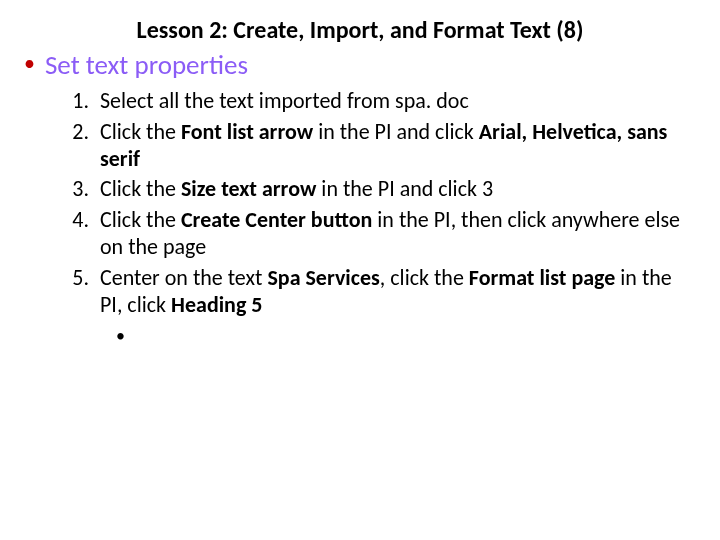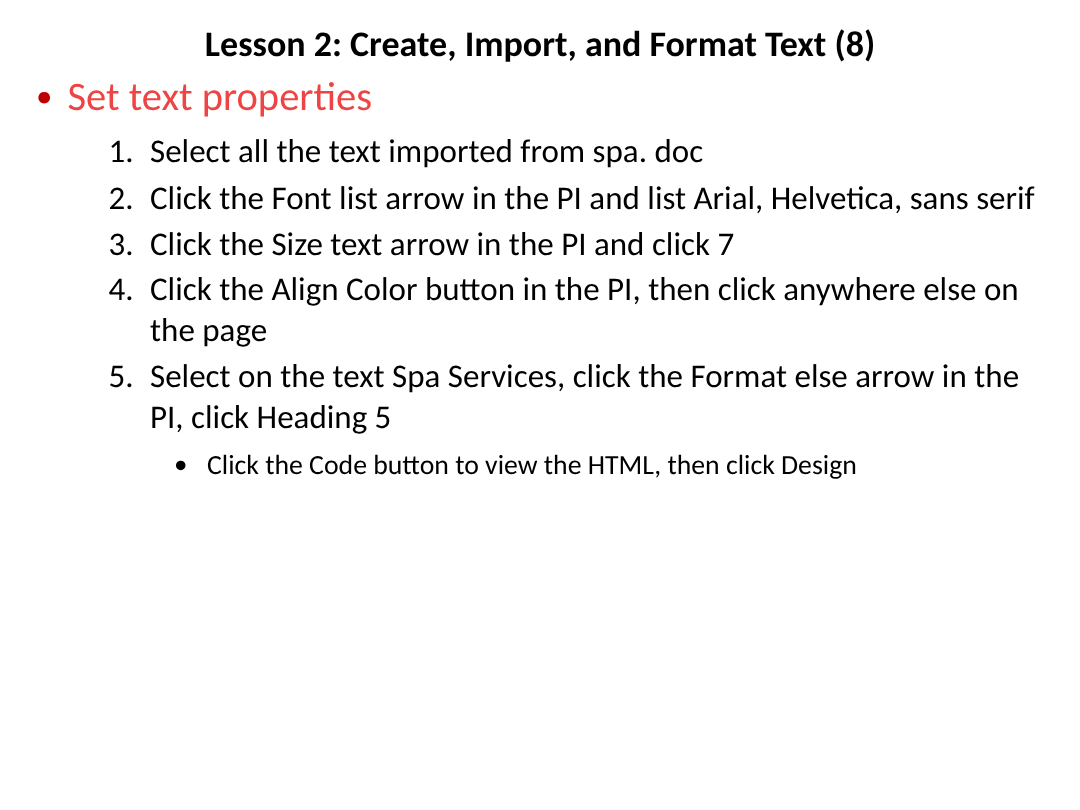--- a/index.html
+++ b/index.html
@@ -30,21 +30,21 @@
     margin: 0 0 8px 4px;
   }
   .bullet-dot {
     color: #C00000;
     font-size: 22px;
     line-height: 28px;
     margin-right: 10px;
     flex: 0 0 auto;
   }
   .bullet-text {
-    color: #ef4444;
+    color: #8b5cf6;
     font-size: 27px;
     line-height: 30px;
   }
   ol.steps {
     margin: 0 0 0 46px;
     padding: 0 4px 0 28px;
     font-size: 22px;
     line-height: 1.22;
   }
   ol.steps > li {
@@ -58,41 +58,40 @@
     font-size: 18.5px;
     line-height: 1.25;
   }
   .sub-dot {
     flex: 0 0 auto;
     width: 22px;
     text-align: left;
     font-size: 18px;
     line-height: 22px;
   }
-  b { font-weight: 400; }
+  b { font-weight: 700; }
 </style>
 </head>
 <body>
 
 <div class="slide">
 
   <div class="title">Lesson 2: Create, Import, and Format Text (8)</div>
 
   <div class="bullet-row">
     <span class="bullet-dot">•</span>
     <span class="bullet-text">Set text properties</span>
   </div>
 
   <ol class="steps">
     <li><span>Select all the text imported from spa. doc</span></li>
-    <li><span>Click the </span><b>Font list arrow</b><span> in the PI and list </span><b>Arial, Helvetica, sans serif</b></li>
-    <li><span>Click the </span><b>Size text arrow</b><span> in the PI and click 7</span></li>
-    <li><span>Click the </span><b>Align Color button</b><span> in the PI, then click anywhere else on the page</span></li>
-    <li><span>Select on the text </span><b>Spa Services</b><span>, click the </span><b>Format else arrow</b><span> in the PI, click </span><b>Heading 5</b></li>
+    <li><span>Click the </span><b>Font list arrow</b><span> in the PI and click </span><b>Arial, Helvetica, sans serif</b></li>
+    <li><span>Click the </span><b>Size text arrow</b><span> in the PI and click 3</span></li>
+    <li><span>Click the </span><b>Create Center button</b><span> in the PI, then click anywhere else on the page</span></li>
+    <li><span>Center on the text </span><b>Spa Services</b><span>, click the </span><b>Format list page</b><span> in the PI, click </span><b>Heading 5</b></li>
   </ol>
 
   <div class="sub-row">
     <span class="sub-dot">•</span>
-    <span><span>Click the </span><b>Code</b><span> button to view the HTML, then click </span><b>Design</b></span>
   </div>
 
 
 </div>
 
 </body></html>

